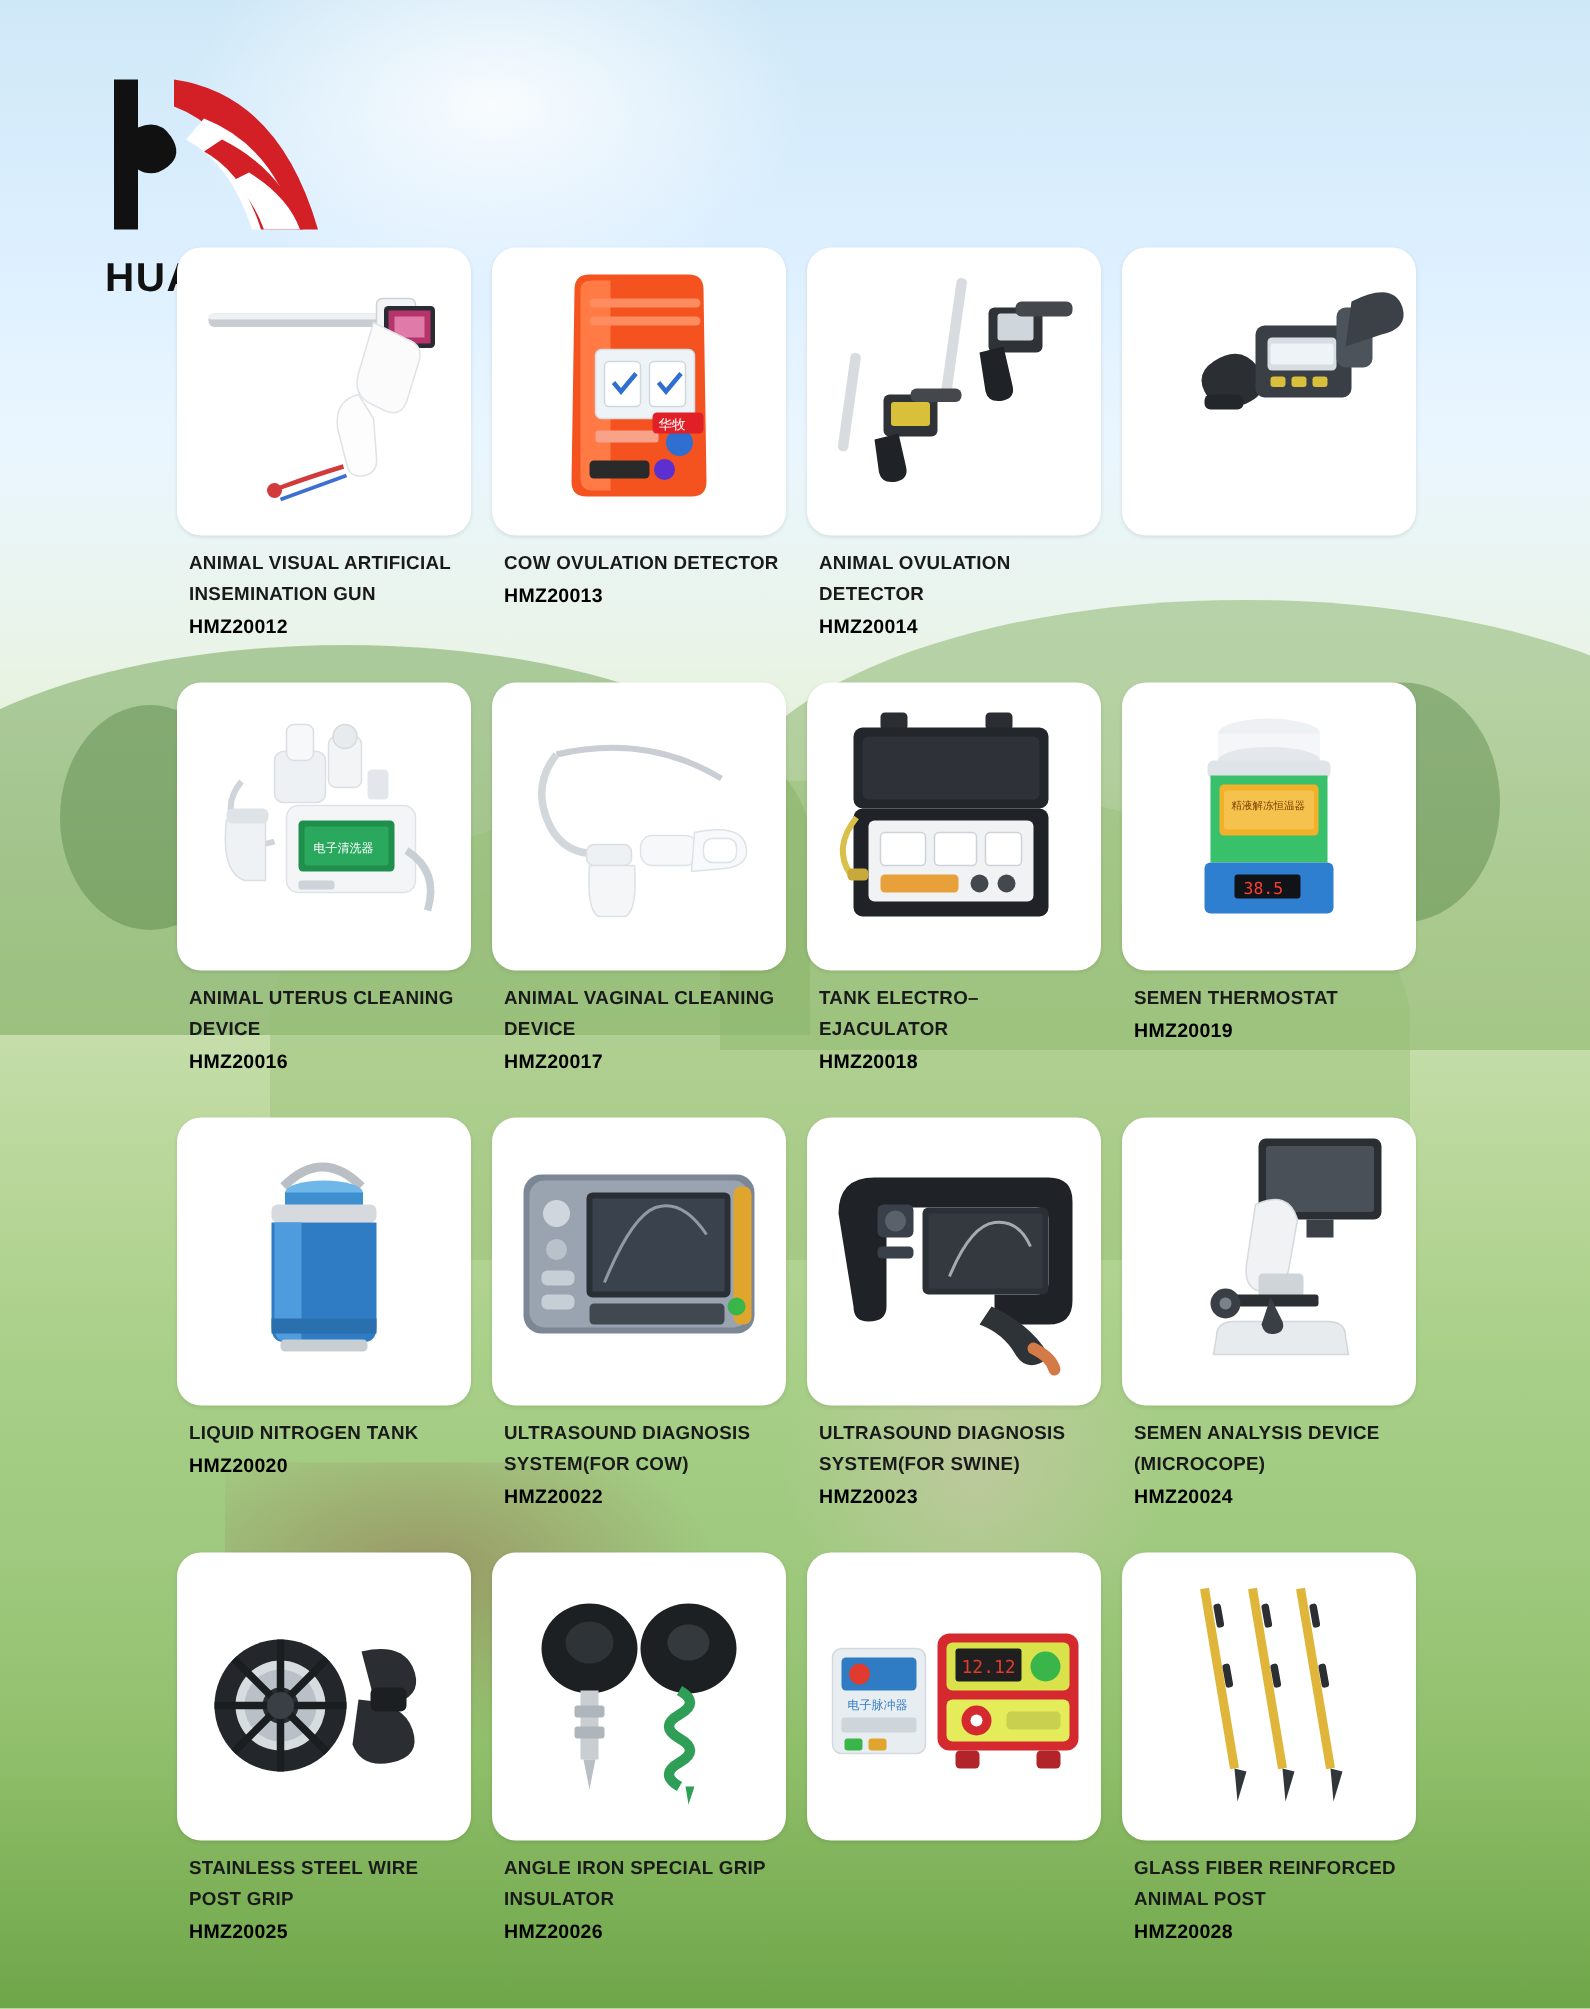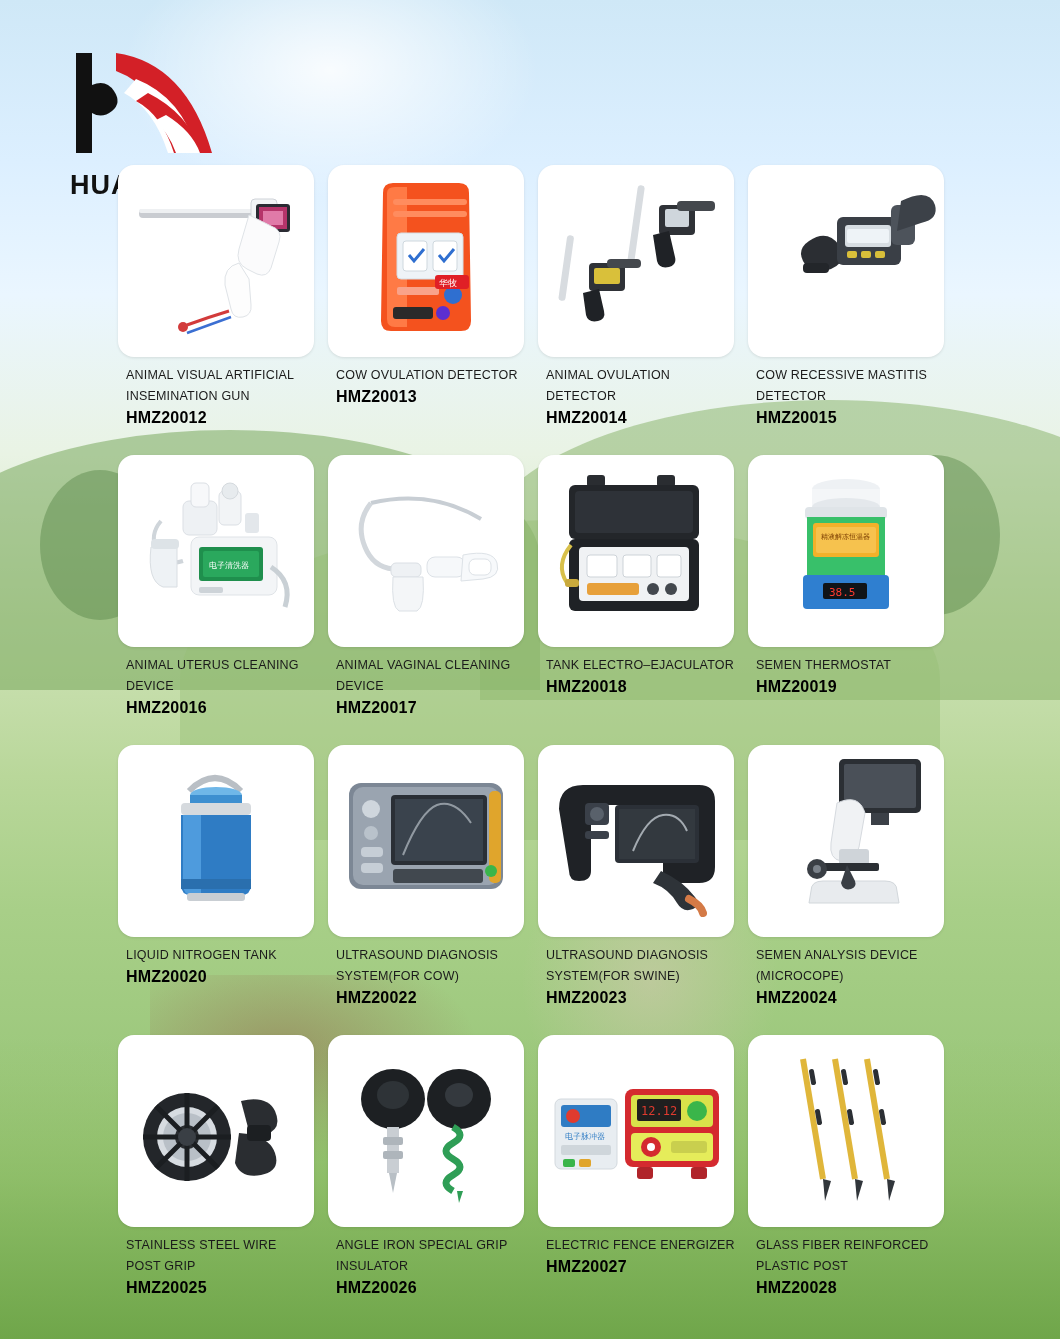--- a/index.html
+++ b/index.html
@@ -50,22 +50,22 @@
 
   
   .grid{position:absolute;left:118px;top:165px;width:840px;}
   .row{display:flex;}
   .cell{width:210px;box-sizing:border-box;padding:0 8px 0 0;}
   .card{width:196px;height:192px;background:#fff;border-radius:16px;
         box-shadow:0 1px 3px rgba(0,0,0,.10);
         display:flex;align-items:center;justify-content:center;overflow:hidden;}
   .card svg{display:block;}
   .caption{padding:8px 4px 0 8px;}
-  .cap-line{font-size:12.5px;color:#1a1a1a;line-height:21px;letter-spacing:.2px;}
-  .code{font-size:16px;color:#000;font-weight:bold;line-height:22px;letter-spacing:.2px;}
+  .cap-line{font-size:12.5px;color:#1a1a1a;line-height:21px;letter-spacing:.2px;font-weight:bold;}
+  .code{font-size:13px;color:#000;font-weight:bold;line-height:22px;letter-spacing:.2px;}
   .row-pad{height:26px;}
 </style>
 </head>
 <body>
 
 <div class="bg-layer">
   <div class="sun"></div>
   <div class="hill h1"></div>
   <div class="hill h2"></div>
   <div class="hill h3"></div>
@@ -175,25 +175,20 @@
             <rect x="86" y="46" width="64" height="48" rx="6" fill="#3a3f46"></rect>
             <rect x="94" y="54" width="46" height="22" rx="3" fill="#d7dde2"></rect>
             <rect x="96" y="58" width="42" height="14" rx="2" fill="#eef3f7"></rect>
             <rect x="96" y="80" width="10" height="7" rx="2" fill="#d9bf3a"></rect>
             <rect x="110" y="80" width="10" height="7" rx="2" fill="#d9bf3a"></rect>
             <rect x="124" y="80" width="10" height="7" rx="2" fill="#d9bf3a"></rect>
             <rect x="140" y="34" width="24" height="40" rx="6" fill="#4d535b"></rect>
             <path d="M150 30 q28 -14 34 4 q4 14 -14 18 l-24 8 z" fill="#3c4148"></path>
             <rect x="52" y="92" width="26" height="10" rx="4" fill="#23262a"></rect>
           </svg>
-        </div>
-        <div class="caption">
-          <div class="cap-line">COW RECESSIVE MASTITIS</div>
-          <div class="cap-line">DETECTOR</div>
-          <div class="code">HMZ20015</div>
         </div>
       </div>
     </div>
 
     <div class="row-pad"></div>
 
     <div class="row">
       <div class="cell">
         <div class="card">
           <svg width="190" height="180" viewBox="0 0 190 180">
@@ -439,24 +434,20 @@
             <text x="100" y="74" font-size="12" fill="#e03b2f" font-family="monospace">12.12</text>
             <circle cx="156" cy="70" r="10" fill="#3ab54a"></circle>
             <rect x="90" y="92" width="82" height="28" rx="4" fill="#e5ec5a"></rect>
             <circle cx="110" cy="106" r="10" fill="#d42a2f"></circle>
             <circle cx="110" cy="106" r="4" fill="#fff"></circle>
             <rect x="130" y="100" width="36" height="12" rx="3" fill="#c9cf4e"></rect>
             <rect x="96" y="126" width="16" height="12" rx="3" fill="#b0242a"></rect>
             <rect x="150" y="126" width="16" height="12" rx="3" fill="#b0242a"></rect>
           </svg>
         </div>
-        <div class="caption">
-          <div class="cap-line">ELECTRIC FENCE ENERGIZER</div>
-          <div class="code">HMZ20027</div>
-        </div>
       </div>
 
       <div class="cell">
         <div class="card">
           <svg width="190" height="180" viewBox="0 0 190 180">
             <g stroke="#e0b63a" stroke-width="6" fill="none">
               <path d="M52 18 l20 120"></path>
               <path d="M84 18 l20 120"></path>
               <path d="M116 18 l20 120"></path>
             </g>
@@ -468,20 +459,20 @@
               <rect x="92" y="74" width="16" height="5" rx="2" transform="rotate(80 100 76)"></rect>
               <rect x="124" y="74" width="16" height="5" rx="2" transform="rotate(80 132 76)"></rect>
             </g>
             <path d="M72 138 l2 22 l6 -20 z" fill="#31363b"></path>
             <path d="M104 138 l2 22 l6 -20 z" fill="#31363b"></path>
             <path d="M136 138 l2 22 l6 -20 z" fill="#31363b"></path>
           </svg>
         </div>
         <div class="caption">
           <div class="cap-line">GLASS FIBER REINFORCED</div>
-          <div class="cap-line">PLASTIC POST</div>
+          <div class="cap-line">ANIMAL POST</div>
           <div class="code">HMZ20028</div>
         </div>
       </div>
     </div>
 
   </div>
 </div>
 
 </body></html>

